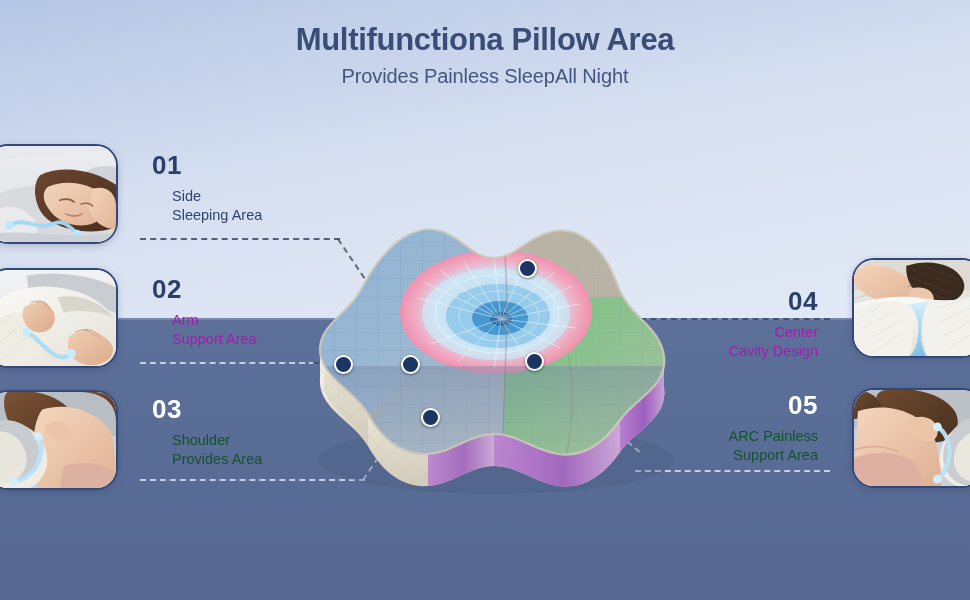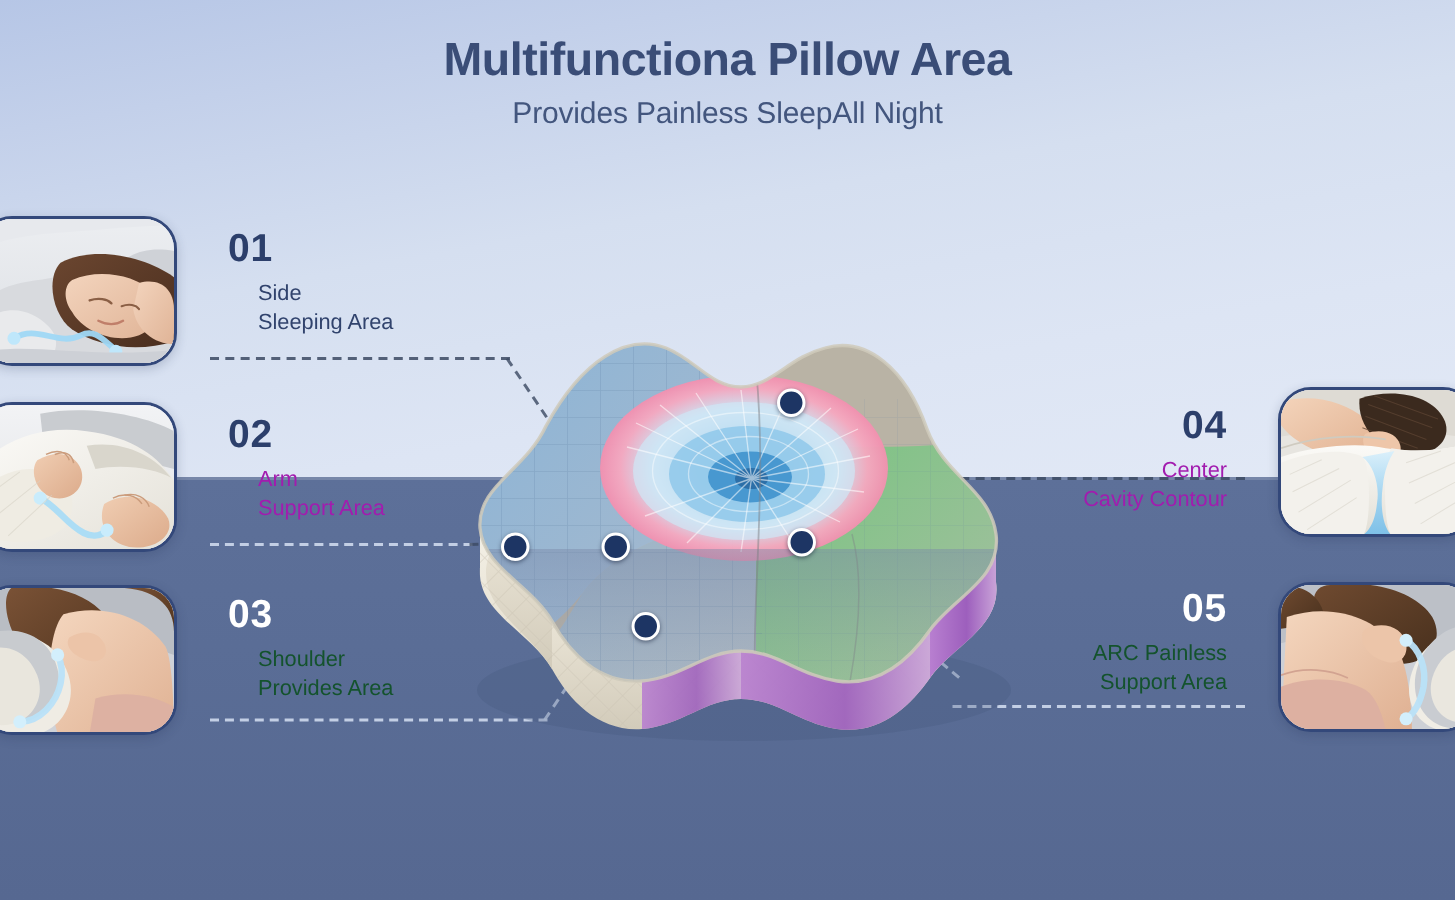--- a/index.html
+++ b/index.html
@@ -58,21 +58,21 @@
   .dark .lbl { color:#31436d; }
   .light .num { color:#ffffff; }
   .light .lbl { color:#14532d; }
   .mix .num { color:#2c3f6b; }
   .mix .lbl { color:#a21caf; }
   .ralign { text-align:right; }
 
   .c1 { left:152px; top:152px; }
   .c2 { left:152px; top:276px; }
   .c3 { left:152px; top:396px; }
-  .c4 { right:152px; top:270px; }
+  .c4 { right:152px; top:288px; }
   .c5 { right:152px; top:392px; }
 
   
   .dash { position:absolute; height:0; border-top:2px dashed #3c4a63; opacity:.85; }
   .dash.white { border-top-color:#cfdaee; opacity:.9; }
   .d1 { left:140px; top:238px; width:200px; }
   .d2 { left:140px; top:362px; width:175px; }
   .d3 { left:140px; top:479px; width:225px; }
   .d4 { right:140px; top:318px; width:200px; }
   .d5 { right:140px; top:470px; width:195px; }
@@ -497,21 +497,21 @@
     <div class="lbl">
       <span>Shoulder</span><br>
       <span>Provides Area</span>
     </div>
   </div>
 
   <div class="callout c4 mix ralign">
     <div class="num">04</div>
     <div class="lbl">
       <span>Center</span><br>
-      <span>Cavity Contour</span>
+      <span>Cavity Design</span>
     </div>
   </div>
 
   <div class="callout c5 light ralign">
     <div class="num">05</div>
     <div class="lbl">
       <span>ARC Painless</span><br>
       <span>Support Area</span>
     </div>
   </div>

